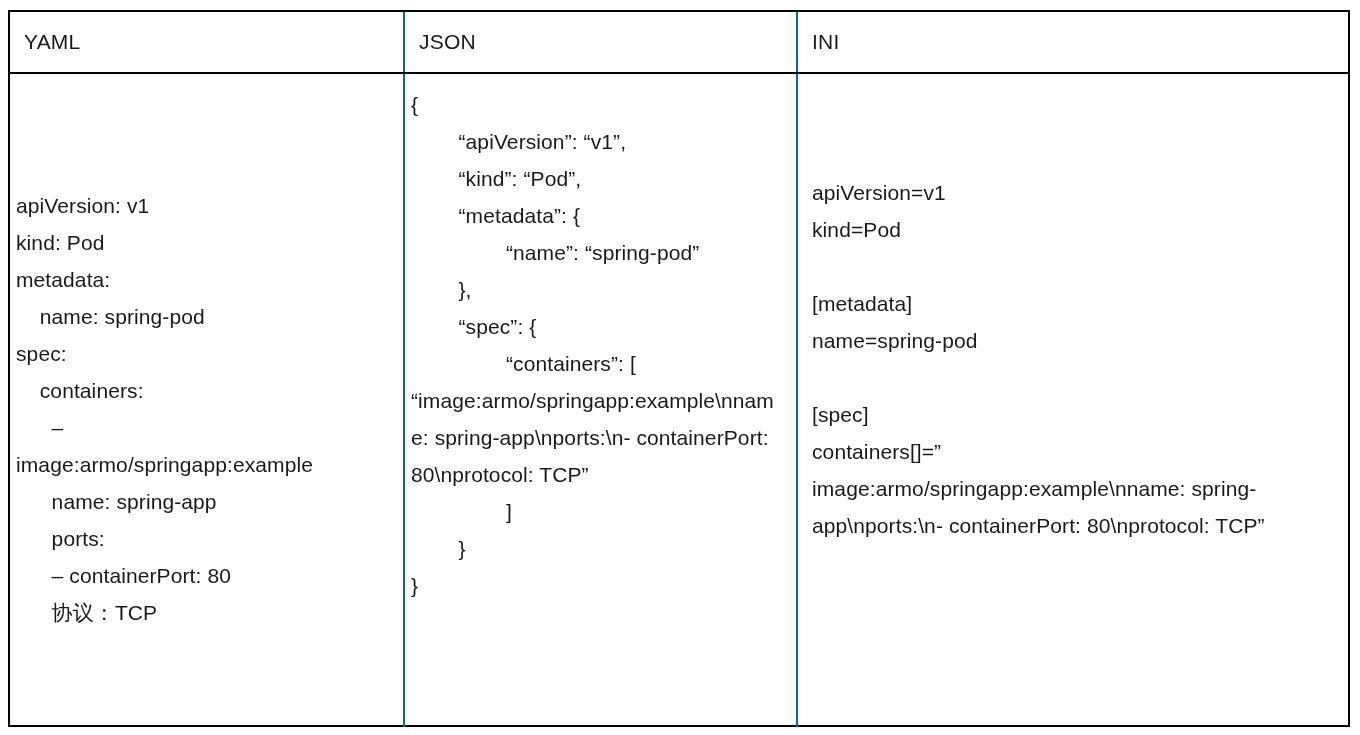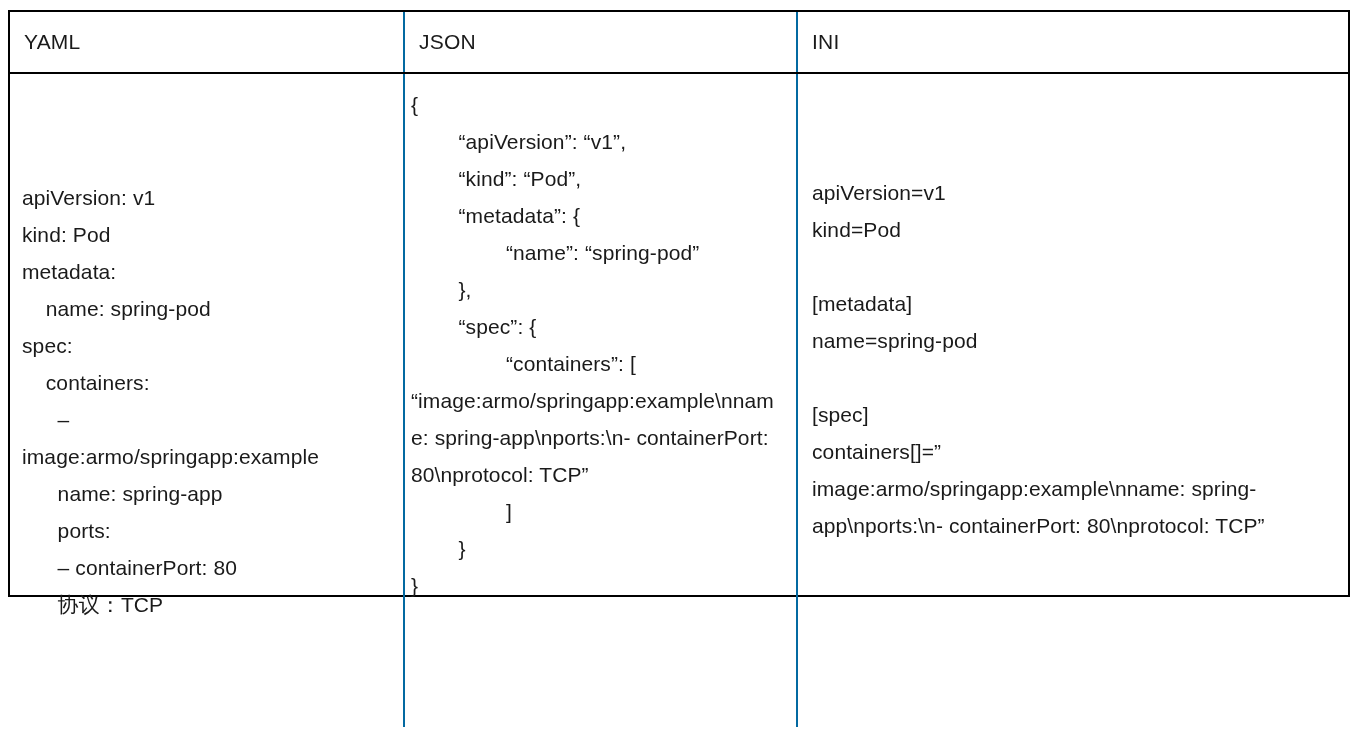--- a/index.html
+++ b/index.html
@@ -14,21 +14,21 @@
     font-family: "Liberation Sans", sans-serif;
     color: #1a1a1a;
     overflow: hidden;
   }
 
   .table-wrap {
     position: absolute;
     left: 8px;
     top: 10px;
     width: 1342px;
-    height: 587px;
+    height: 717px;
     box-sizing: border-box;
     border: 2px solid #000000;
   }
 
   .table {
     width: 100%;
     height: 100%;
     border-collapse: collapse;
     table-layout: fixed;
   }
@@ -76,21 +76,22 @@
     font-size: 21px;
     line-height: 37px;
     color: #1a1a1a;
     white-space: pre-wrap;
     word-break: break-word;
     letter-spacing: 0.1px;
   }
 
   
   .cell-yaml .code-block {
-    padding: 105px 8px 0 12px;
+    padding: 105px 8px 0 6px;
+    margin-top: 8px;
   }
 
   
   .cell-json .code-block {
     padding: 12px 18px 0 6px;
   }
 
   
   .cell-ini .code-block {
     padding: 100px 14px 0 14px;

